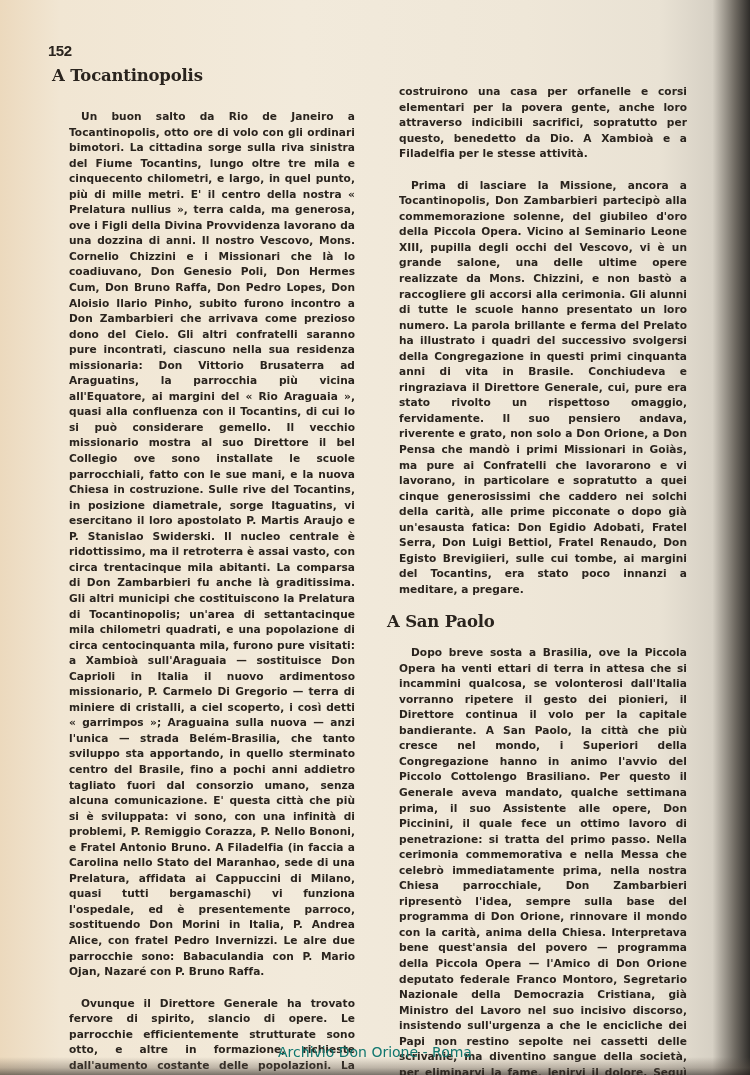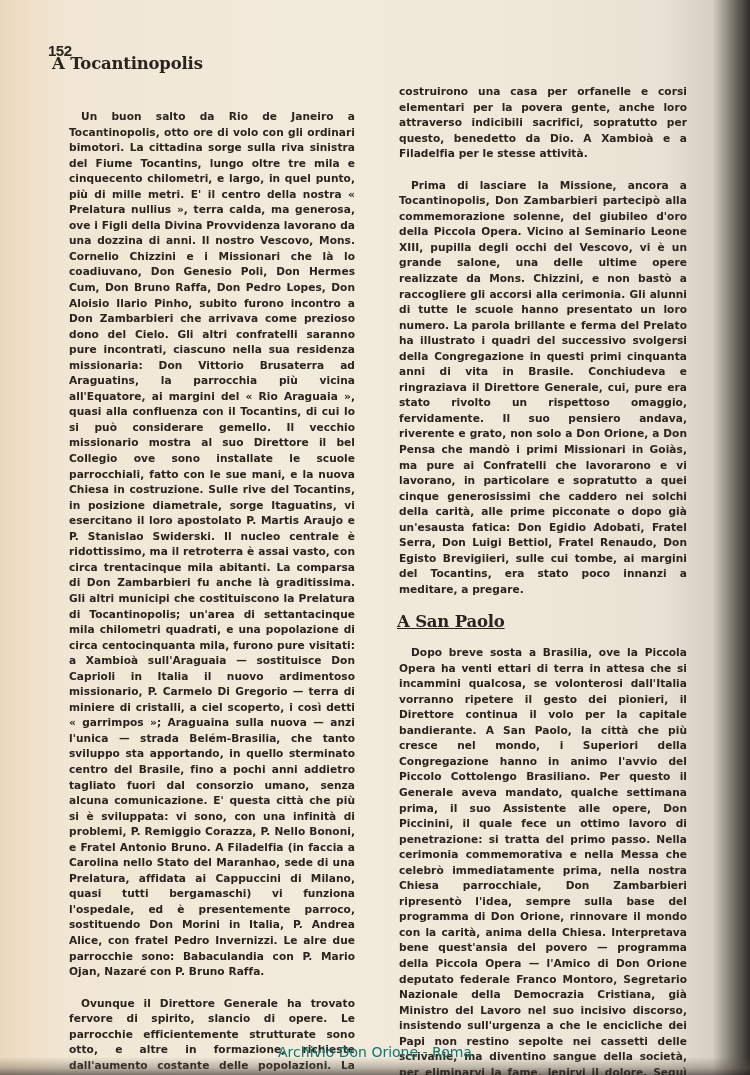--- a/index.html
+++ b/index.html
@@ -20,25 +20,25 @@
   .col {
     position: absolute; width: 318px; font-size: 10.6px; line-height: 15.55px;
     font-weight: bold; text-align: justify; letter-spacing: 0.05px;
   }
   .col.left { left: 53px; top: 93px; }
   .col.right { left: 383px; top: 68px; width: 320px; }
   .heading {
     font-family: "DejaVu Serif", serif; font-weight: bold; font-size: 16.5px;
     letter-spacing: -0.2px; position: absolute;
   }
-  .heading.h1 { left: 52px; top: 54px; text-align: center; }
+  .heading.h1 { left: 52px; top: 66px; text-align: center; }
   p { margin: 16px; text-indent: 12px; }
   .heading-inline {
     font-family: "DejaVu Serif", serif; font-weight: bold; font-size: 16.5px;
-    margin: 12px 0 14px 14px; text-align: left; letter-spacing: -0.2px; text-decoration: underline;
+    margin: 12px 0 14px 4px; text-align: left; letter-spacing: -0.2px;
   }
   .watermark {
     position: absolute; left: 0; right: 0; top: 1044px; text-align: center;
     font-family: "DejaVu Sans", sans-serif; font-size: 14px; color: #0f766e;
   }
 </style>
 </head>
 <body>
 
 <div class="page-number">152</div>

